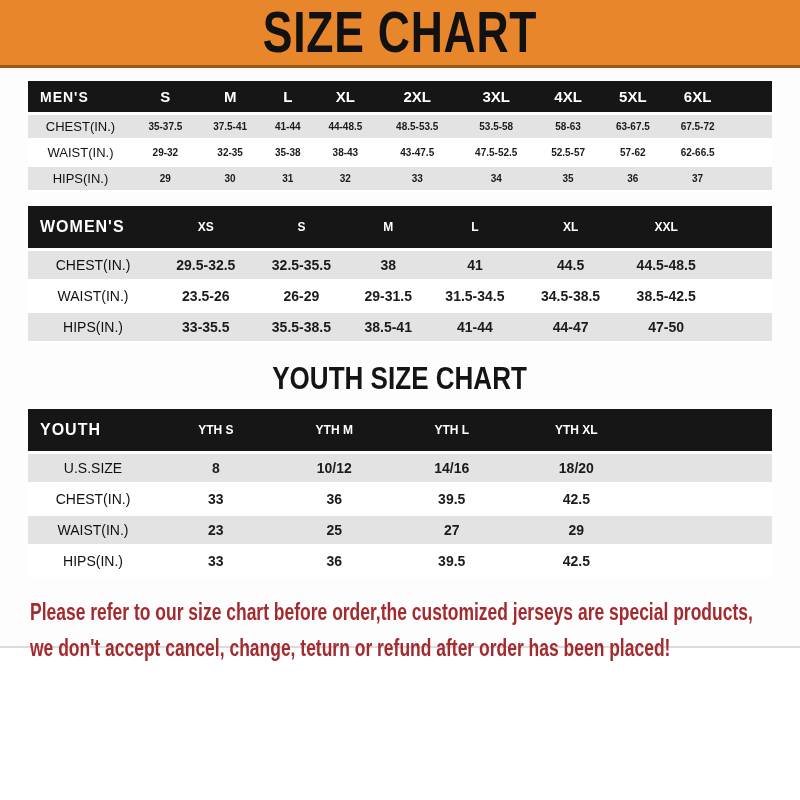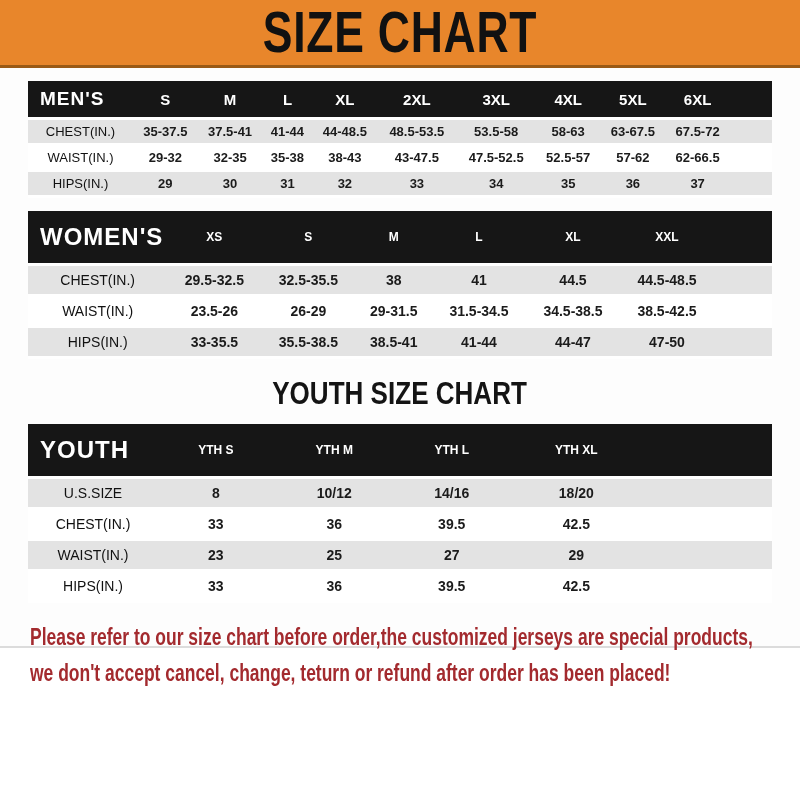--- a/index.html
+++ b/index.html
@@ -55,28 +55,28 @@
     color: #1b1b1b; text-align: center; white-space: nowrap;
     border-bottom: 3px solid #ffffff;
     font-weight: 700;
   }
   .size-table td:first-child { font-weight: 400; color: #111111; }
   .size-table tbody tr:nth-child(odd) td { background: #e3e3e3; }
   .size-table tbody tr:nth-child(even) td { background: #ffffff; }
 
   
   .men th { padding: 7px 4px; font-size: 15px; }
-  .men th:first-child { width: 105px; font-size: 19px; }
-  .men td { padding: 4px 2px; font-size: 13px; }
+  .men th:first-child { width: 105px; font-size: 14px; }
+  .men td { padding: 4px 2px; font-size: 10px; }
   .men td:first-child { font-size: 13px; }
   .men .spacer-cell { width: 42px; }
 
   
   .women th, .youth th { padding: 12px 4px; font-size: 12px; }
-  .women th:first-child, .youth th:first-child { width: 130px; font-size: 24px; }
+  .women th:first-child, .youth th:first-child { width: 130px; font-size: 16px; }
   .women td, .youth td { padding: 6px 2px; font-size: 14px; }
   .women .spacer-cell { width: 58px; }
   .youth .spacer-cell { width: 128px; }
 
   
   .footer-note { margin: 16px 0 0 30px; }
   .footer-note p {
     font-size: 23px; font-weight: 700; line-height: 36px;
     color: #A32A2E; white-space: nowrap;
     transform: scaleX(0.76); transform-origin: 0 50%;

